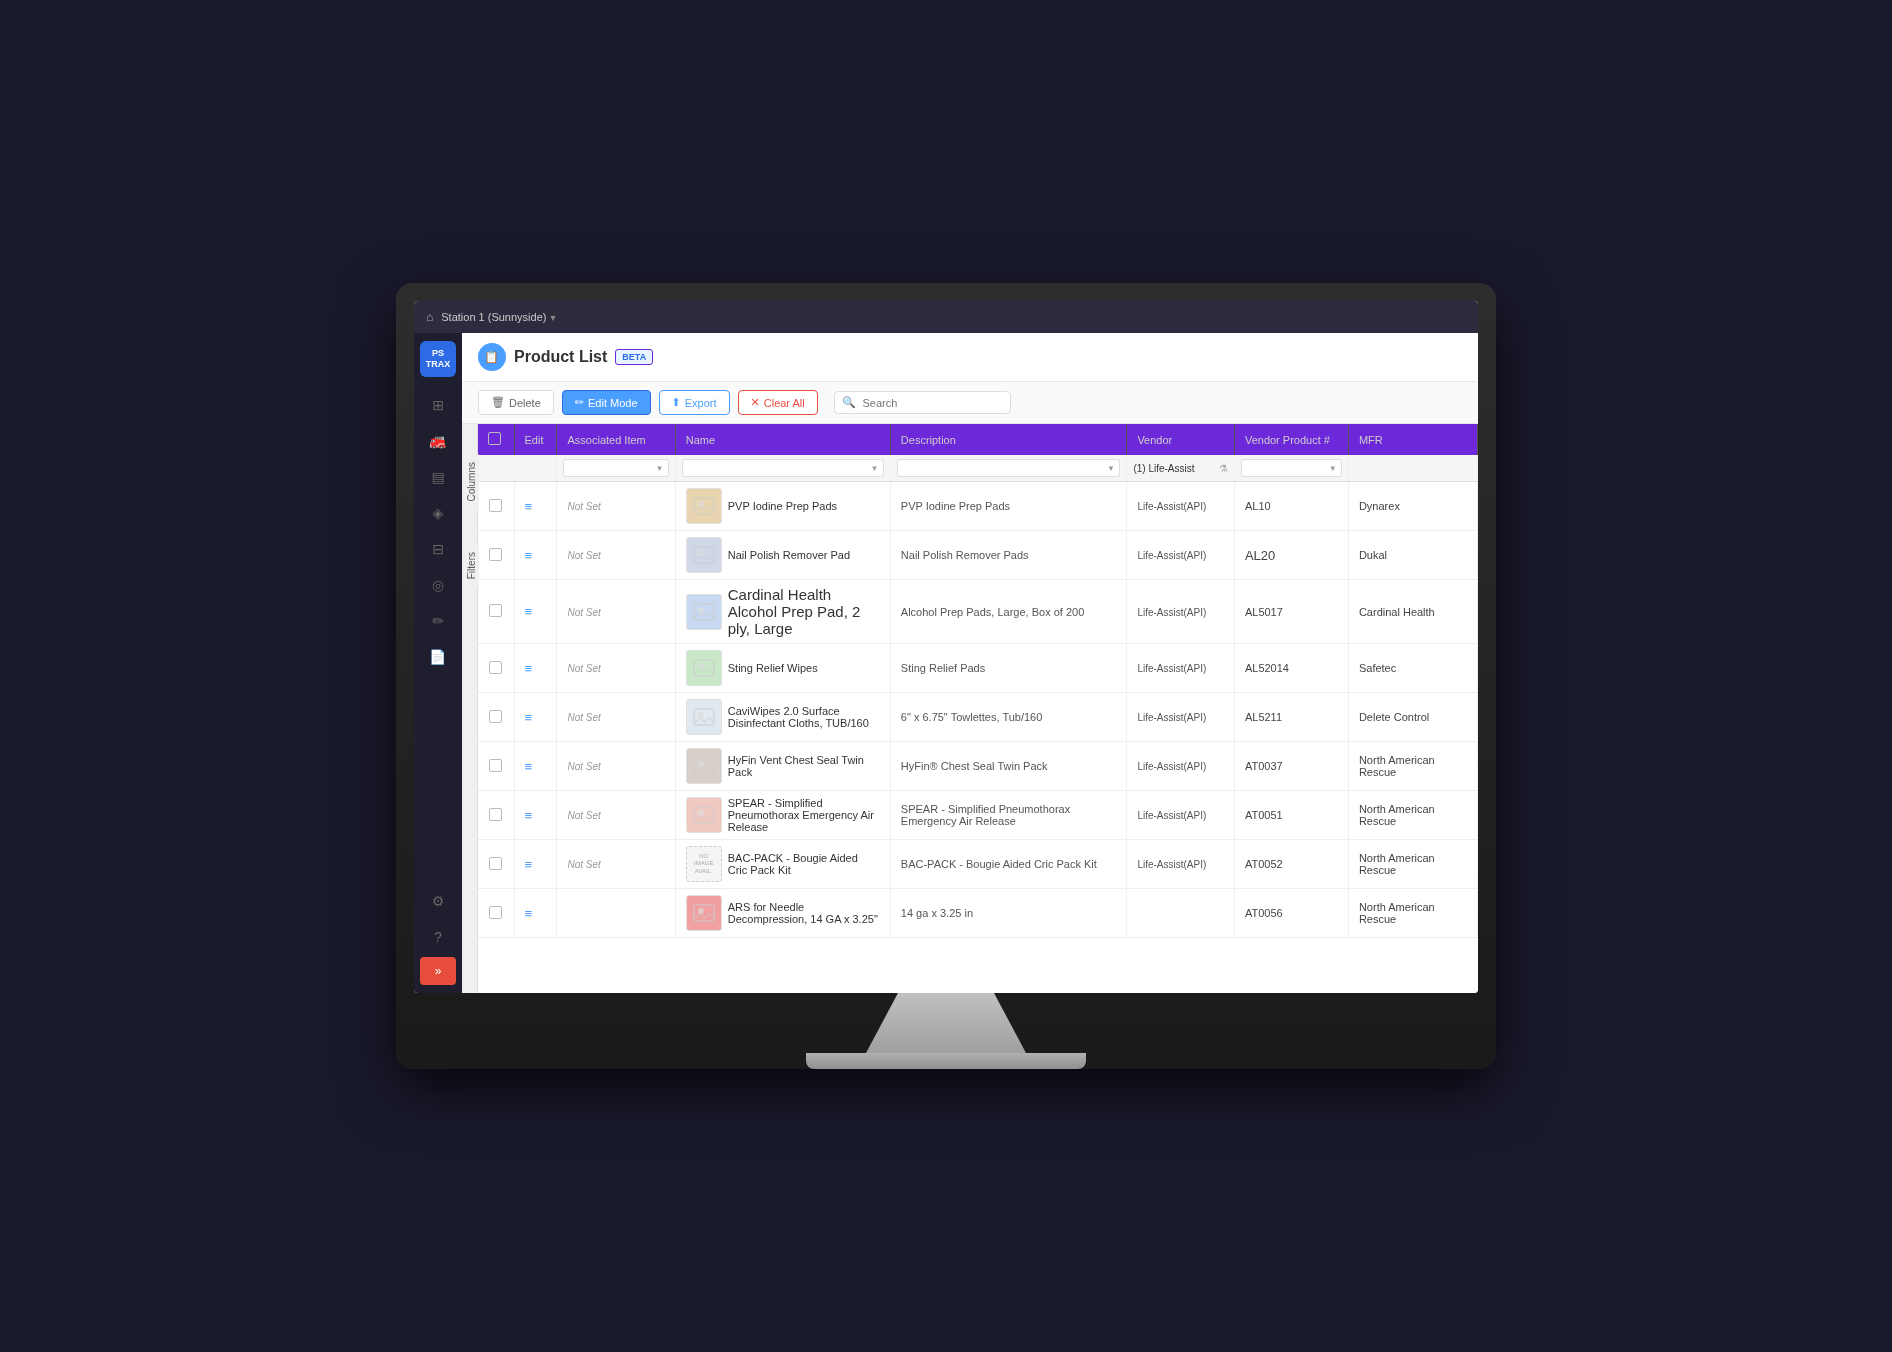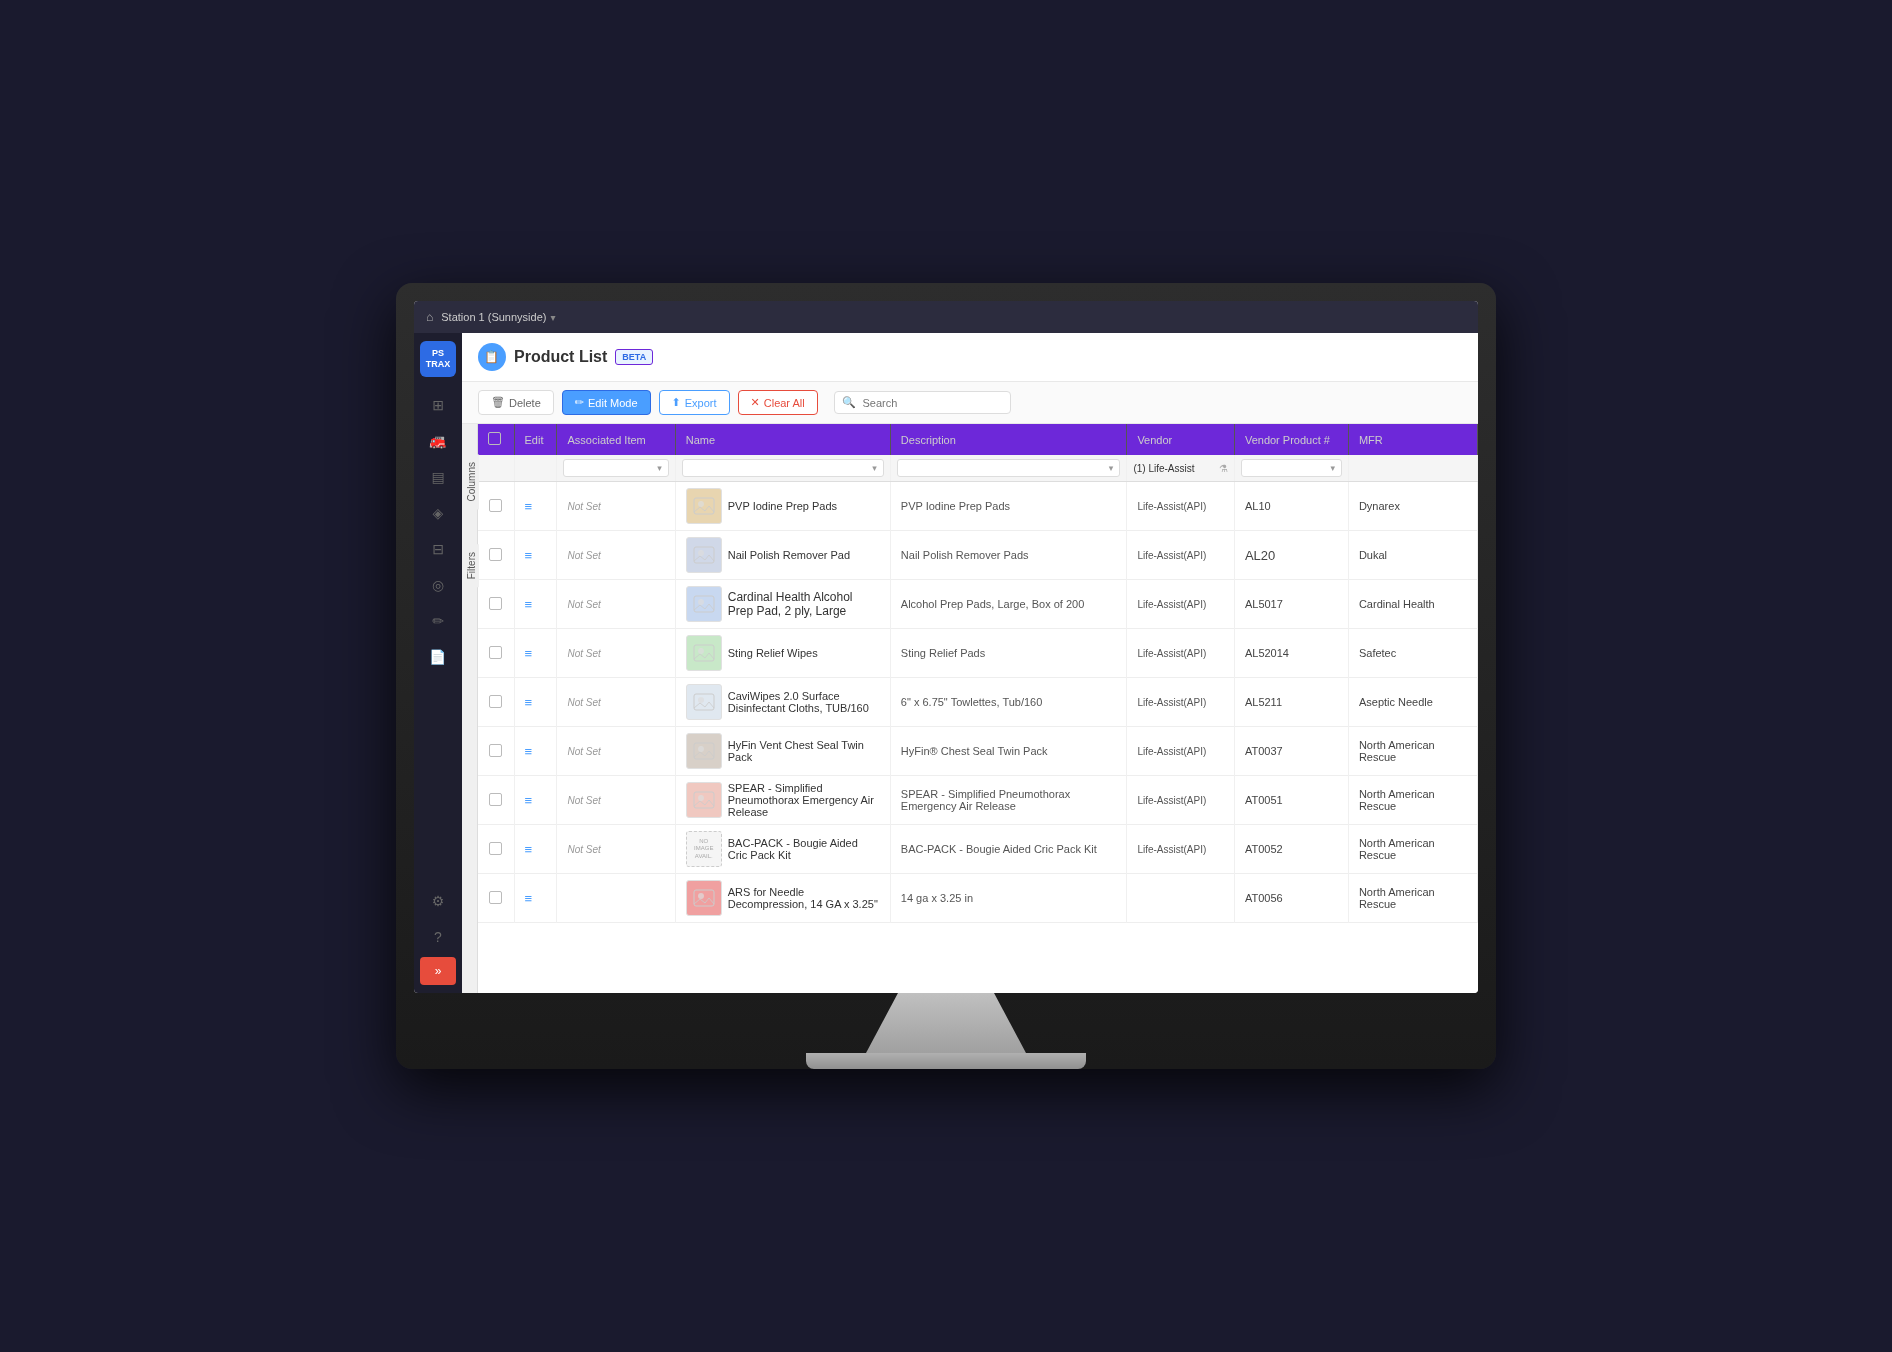--- a/index.html
+++ b/index.html
@@ -608,21 +608,21 @@
     <td><span class="not-set-text">Not Set</span></td>
     <td>
       <div class="name-cell">
         <div class="thumb-img" style="background:#c8d8f0;">
       <svg width="24" height="24" viewBox="0 0 24 24" fill="none">
         <rect x="2" y="4" width="20" height="16" rx="2" fill="#c8d8f0" stroke="#ccc" stroke-width="1"></rect>
         <circle cx="9" cy="10" r="3" fill="#ddd" opacity="0.7"></circle>
         <path d="M2 18 L8 13 L13 17 L17 12 L22 18" stroke="#ccc" stroke-width="1" fill="none" opacity="0.8"></path>
       </svg>
     </div>
-        <span style="font-size:12px;color:#333;">Cardinal Health Alcohol Prep Pad, 2 ply, Large</span>
+        <span style="font-size:15px;color:#333;">Cardinal Health Alcohol Prep Pad, 2 ply, Large</span>
       </div>
     </td>
     <td style="font-size:11px;color:#555;">Alcohol Prep Pads, Large, Box of 200</td>
     <td>
       <span class="vendor-badge">Life-Assist(API)</span>
     </td>
     <td style="font-size:11px;color:#444;">AL5017</td>
     <td style="font-size:11px;color:#444;">Cardinal Health</td>
   </tr>
                   <tr>
@@ -670,21 +670,21 @@
       </svg>
     </div>
         <span style="font-size:11px;color:#333;">CaviWipes 2.0 Surface Disinfectant Cloths, TUB/160</span>
       </div>
     </td>
     <td style="font-size:11px;color:#555;">6" x 6.75" Towlettes, Tub/160</td>
     <td>
       <span class="vendor-badge">Life-Assist(API)</span>
     </td>
     <td style="font-size:11px;color:#444;">AL5211</td>
-    <td style="font-size:11px;color:#444;">Aseptic Needle</td>
+    <td style="font-size:11px;color:#444;">Delete Control</td>
   </tr>
                   <tr>
     <td class="checkbox-cell">
       <div class="checkbox"></div>
     </td>
     <td>
       <span class="edit-icon">≡</span>
     </td>
     <td><span class="not-set-text">Not Set</span></td>
     <td>

